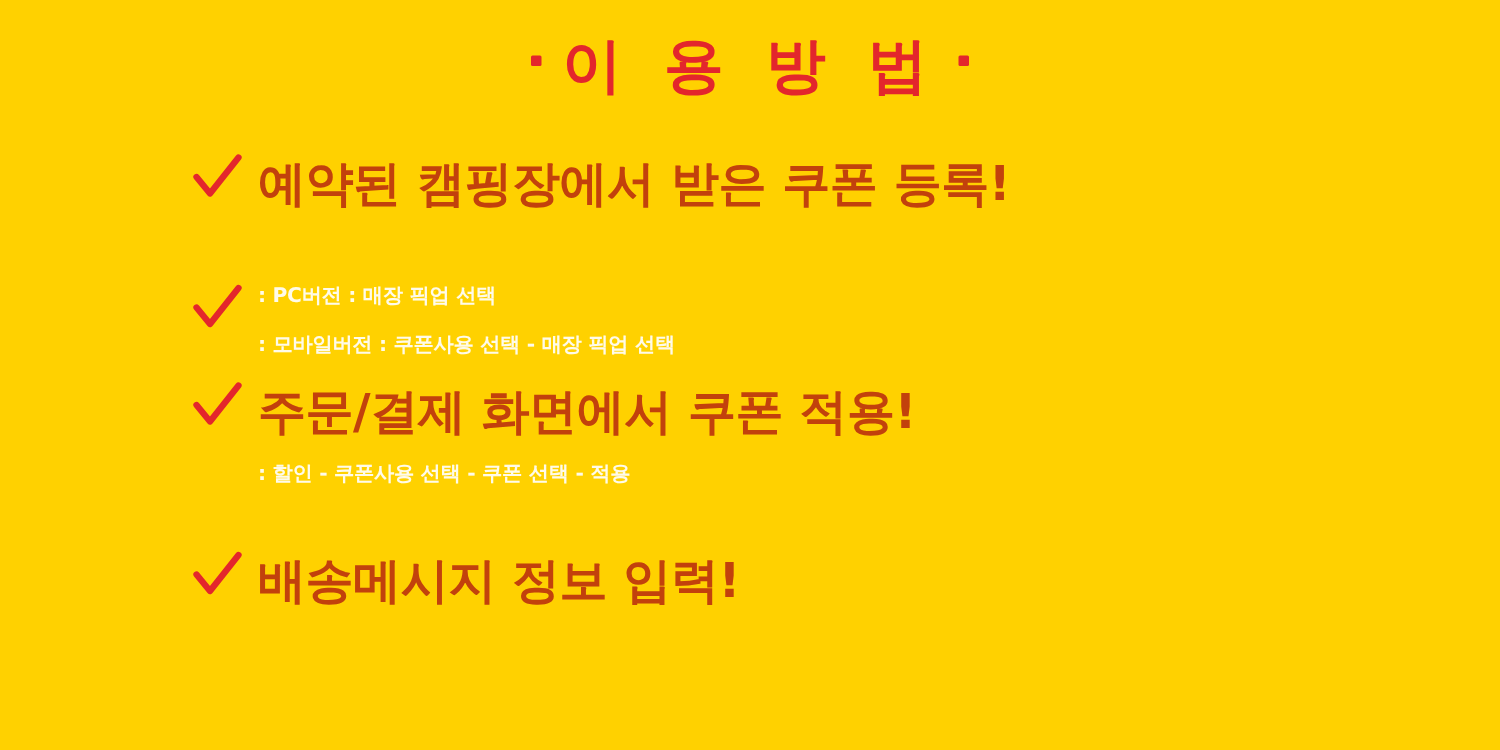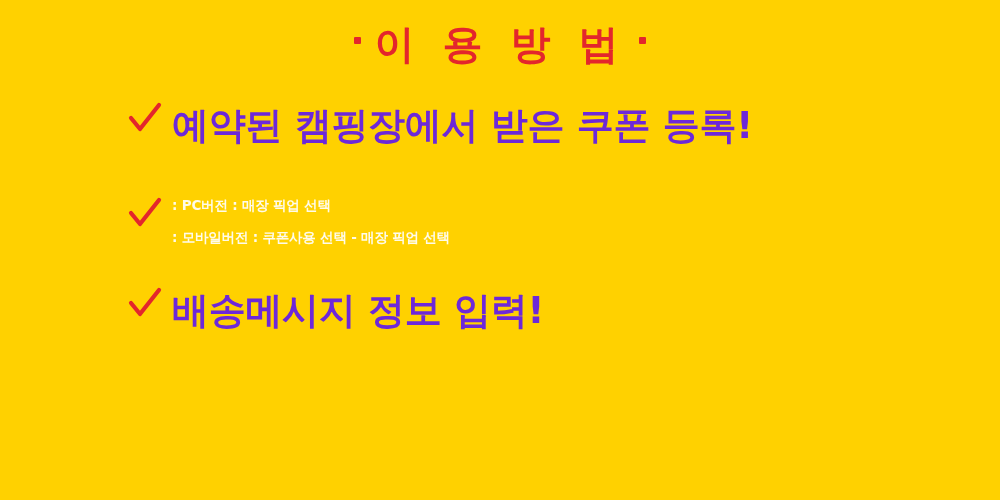--- a/index.html
+++ b/index.html
@@ -69,22 +69,22 @@
   }
   .check-icon svg {
     display: block;
     width: 34px;
     height: 34px;
   }
   .step-body {
     padding-left: 44px;
   }
   .step-heading {
-    color: #6d28d9;
-    font-size: 37px;
+    color: #c2410c;
+    font-size: 32px;
     font-weight: bold;
     line-height: 1.42;
     letter-spacing: -0.3px;
     white-space: nowrap;
   }
   .sub-line {
     color: #FFFBEA;
     font-size: 13.5px;
     font-weight: bold;
     line-height: 1.5;
@@ -129,20 +129,33 @@
         <svg viewBox="0 0 34 34" xmlns="http://www.w3.org/2000/svg">
           <path d="M3 16 L12 27 L31 3" fill="none" stroke="#E3262C" stroke-width="4.2" stroke-linecap="round" stroke-linejoin="round"></path>
         </svg>
       </span>
       <div class="sub-wrap">
         <div class="sub-line">: PC버전 : 매장 픽업 선택</div>
         <div class="sub-line">: 모바일버전 : 쿠폰사용 선택 - 매장 픽업 선택</div>
       </div>
     </div>
 
+    <div class="step step-3">
+      <span class="check-icon">
+        <svg viewBox="0 0 34 34" xmlns="http://www.w3.org/2000/svg">
+          <path d="M3 16 L12 27 L31 3" fill="none" stroke="#E3262C" stroke-width="4.2" stroke-linecap="round" stroke-linejoin="round"></path>
+        </svg>
+      </span>
+      <div class="step-body">
+        <div class="step-heading">주문/결제 화면에서 쿠폰 적용!</div>
+      </div>
+      <div class="sub-wrap">
+        <div class="sub-line">: 할인 - 쿠폰사용 선택 - 쿠폰 선택 - 적용</div>
+      </div>
+    </div>
 
     <div class="step step-4">
       <span class="check-icon">
         <svg viewBox="0 0 34 34" xmlns="http://www.w3.org/2000/svg">
           <path d="M3 16 L12 27 L31 3" fill="none" stroke="#E3262C" stroke-width="4.2" stroke-linecap="round" stroke-linejoin="round"></path>
         </svg>
       </span>
       <div class="step-body">
         <div class="step-heading">배송메시지 정보 입력!</div>
       </div>

